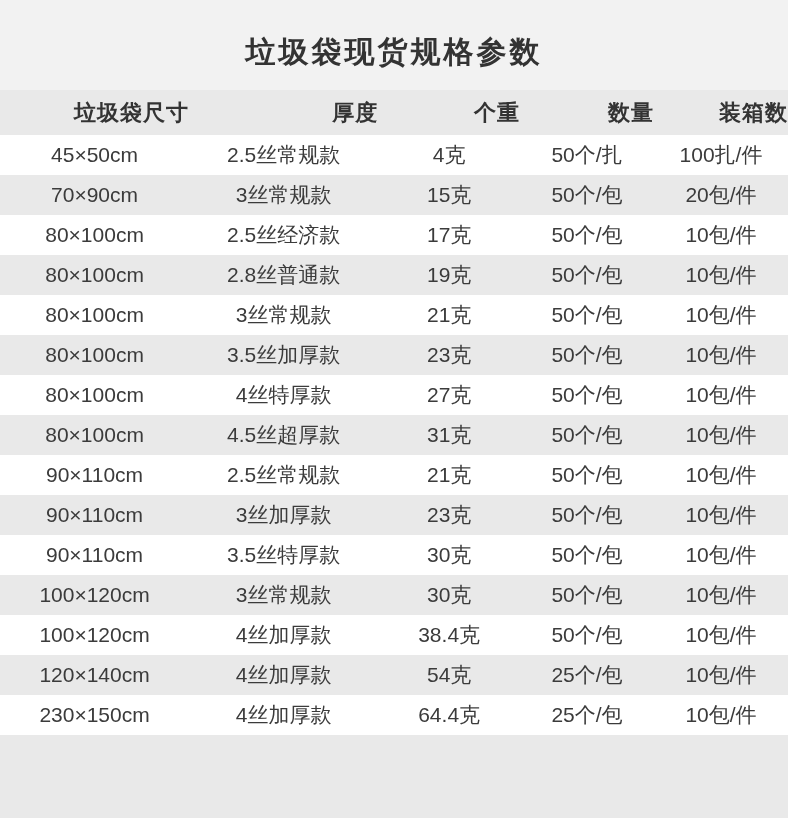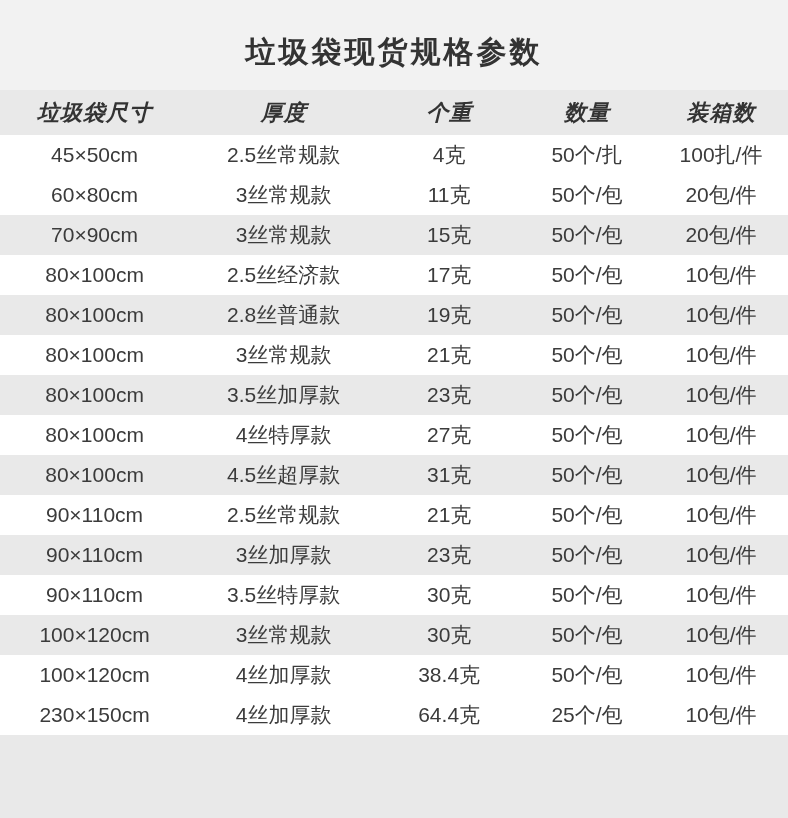--- a/index.html
+++ b/index.html
@@ -40,24 +40,23 @@
   table.spec-table col.c1 { width: 24%; }
   table.spec-table col.c2 { width: 18%; }
   table.spec-table col.c3 { width: 17%; }
   table.spec-table col.c4 { width: 17%; }
   table.spec-table th {
     background: var(--header-bg, #e9e9e9);
     height: 45px;
     font-size: 22px;
     font-weight: 700;
     color: var(--text-strong, #333333);
-    text-align: center;
+    text-align: right;
     letter-spacing: 1px;
     padding: 0;
-    font-style: italic;
   }
   table.spec-table td {
     height: 40px;
     font-size: 21px;
     font-weight: 400;
     color: var(--text-normal, #3b3b3b);
     text-align: center;
     padding: 0;
     white-space: nowrap;
   }
@@ -95,27 +94,20 @@
       </tr>
     </thead>
     <tbody>
         <tr class="white">
           <td>45×50cm</td>
           <td>2.5丝常规款</td>
           <td>4克</td>
           <td>50个/扎</td>
           <td>100扎/件</td>
         </tr>
-        <tr class="white">
-          <td>60×80cm</td>
-          <td>3丝常规款</td>
-          <td>11克</td>
-          <td>50个/包</td>
-          <td>20包/件</td>
-        </tr>
         <tr class="gray">
           <td>70×90cm</td>
           <td>3丝常规款</td>
           <td>15克</td>
           <td>50个/包</td>
           <td>20包/件</td>
         </tr>
         <tr class="white">
           <td>80×100cm</td>
           <td>2.5丝经济款</td>
@@ -184,20 +176,27 @@
           <td>3丝常规款</td>
           <td>30克</td>
           <td>50个/包</td>
           <td>10包/件</td>
         </tr>
         <tr class="white">
           <td>100×120cm</td>
           <td>4丝加厚款</td>
           <td>38.4克</td>
           <td>50个/包</td>
+          <td>10包/件</td>
+        </tr>
+        <tr class="gray">
+          <td>120×140cm</td>
+          <td>4丝加厚款</td>
+          <td>54克</td>
+          <td>25个/包</td>
           <td>10包/件</td>
         </tr>
         <tr class="white">
           <td>230×150cm</td>
           <td>4丝加厚款</td>
           <td>64.4克</td>
           <td>25个/包</td>
           <td>10包/件</td>
         </tr>
       </tbody>

